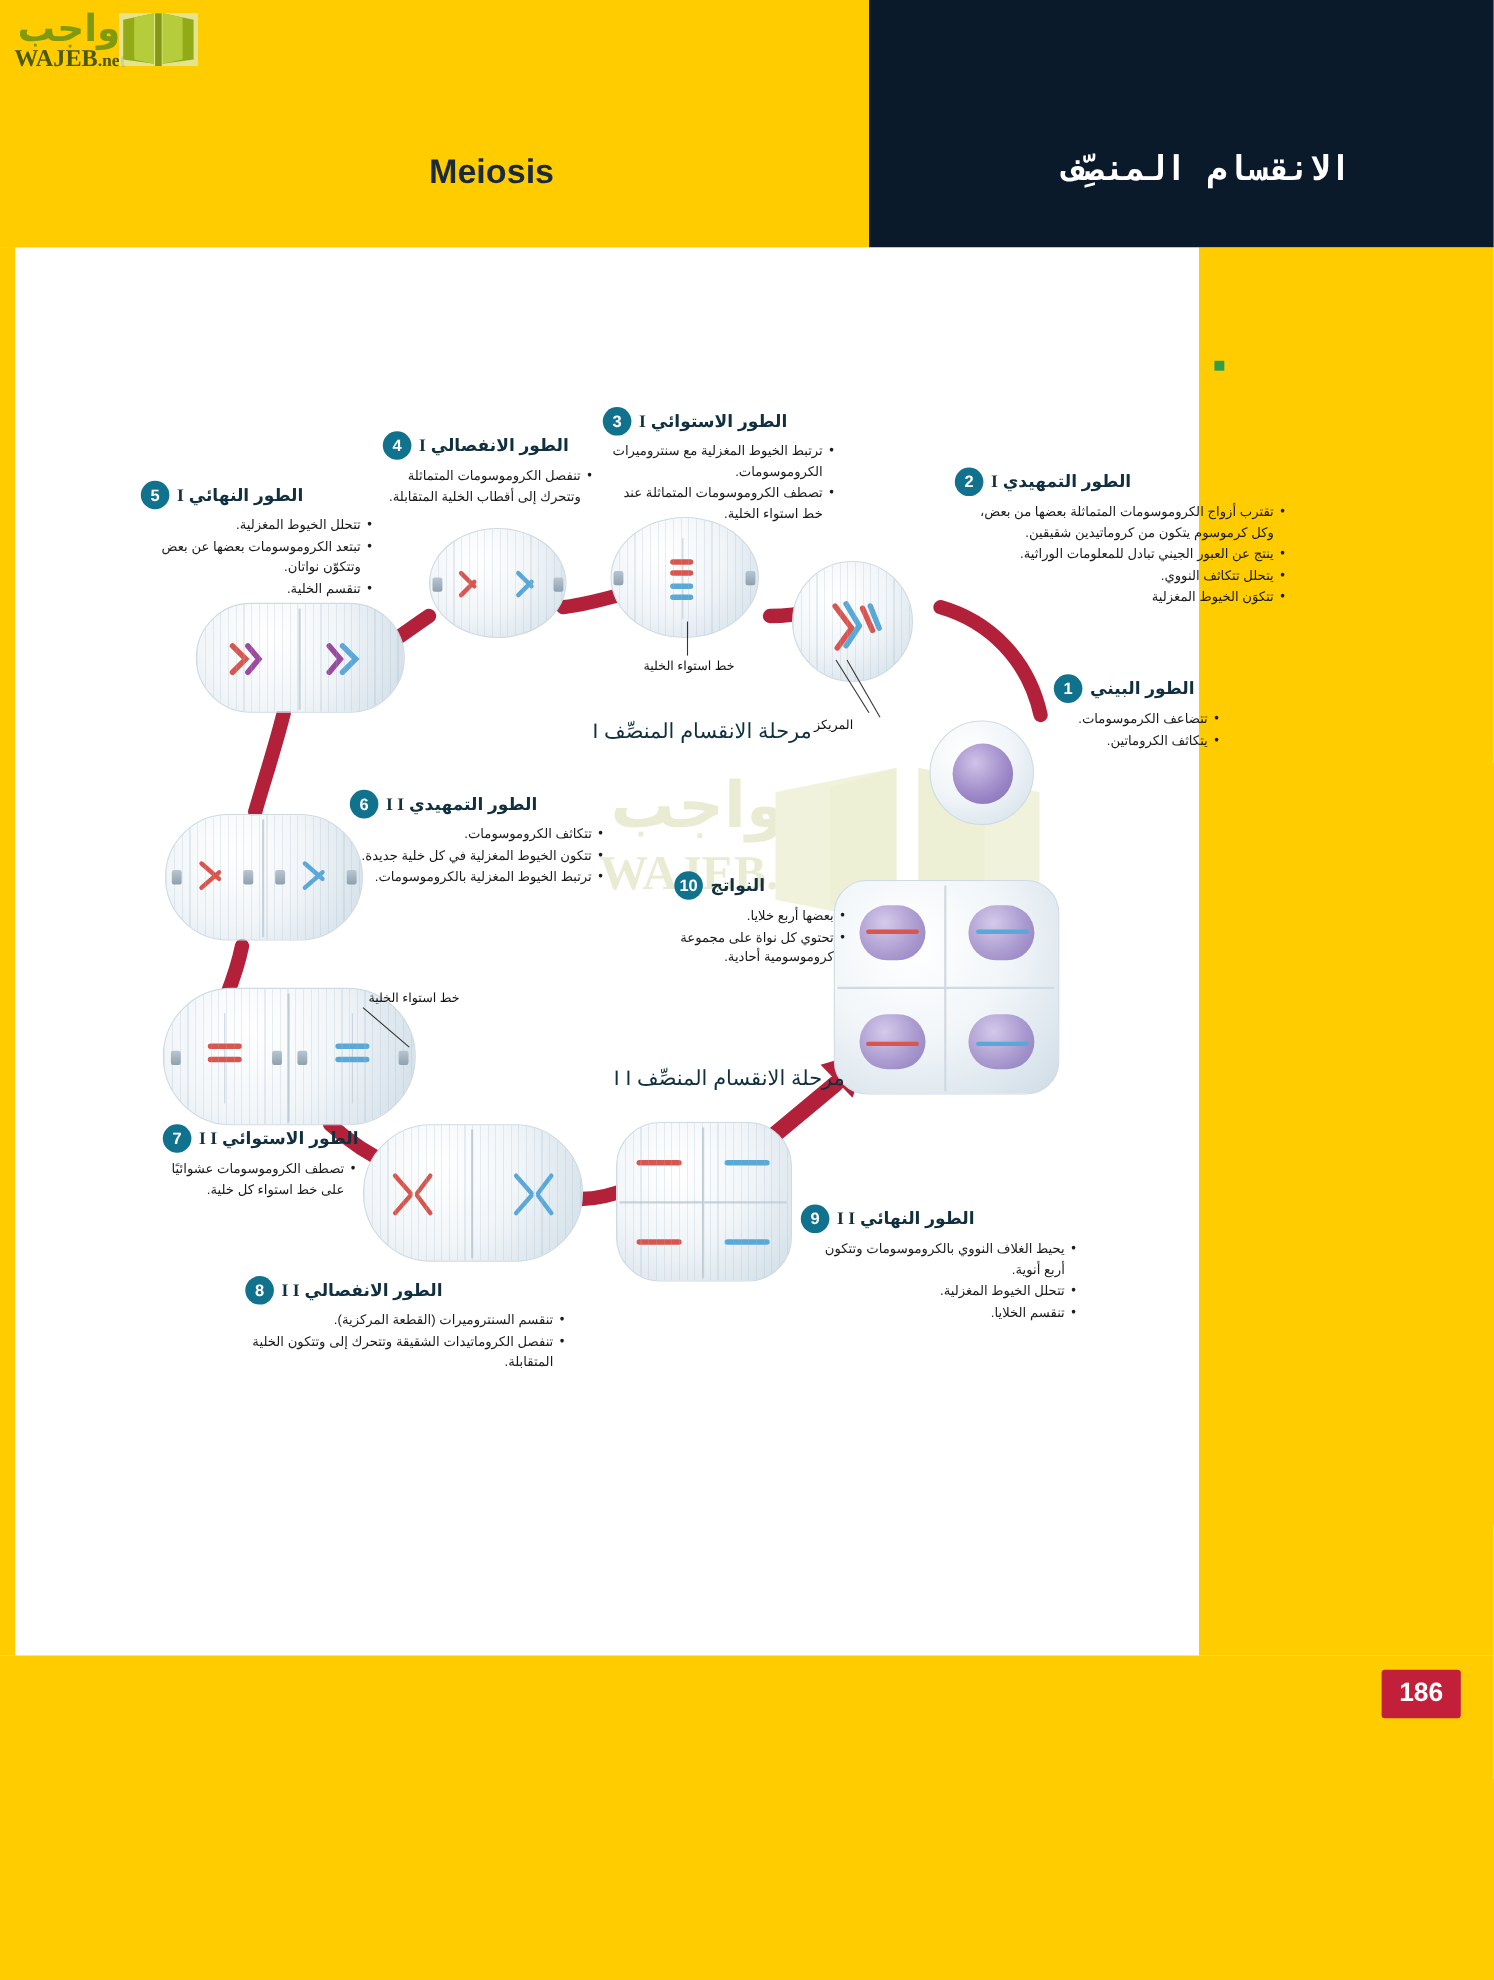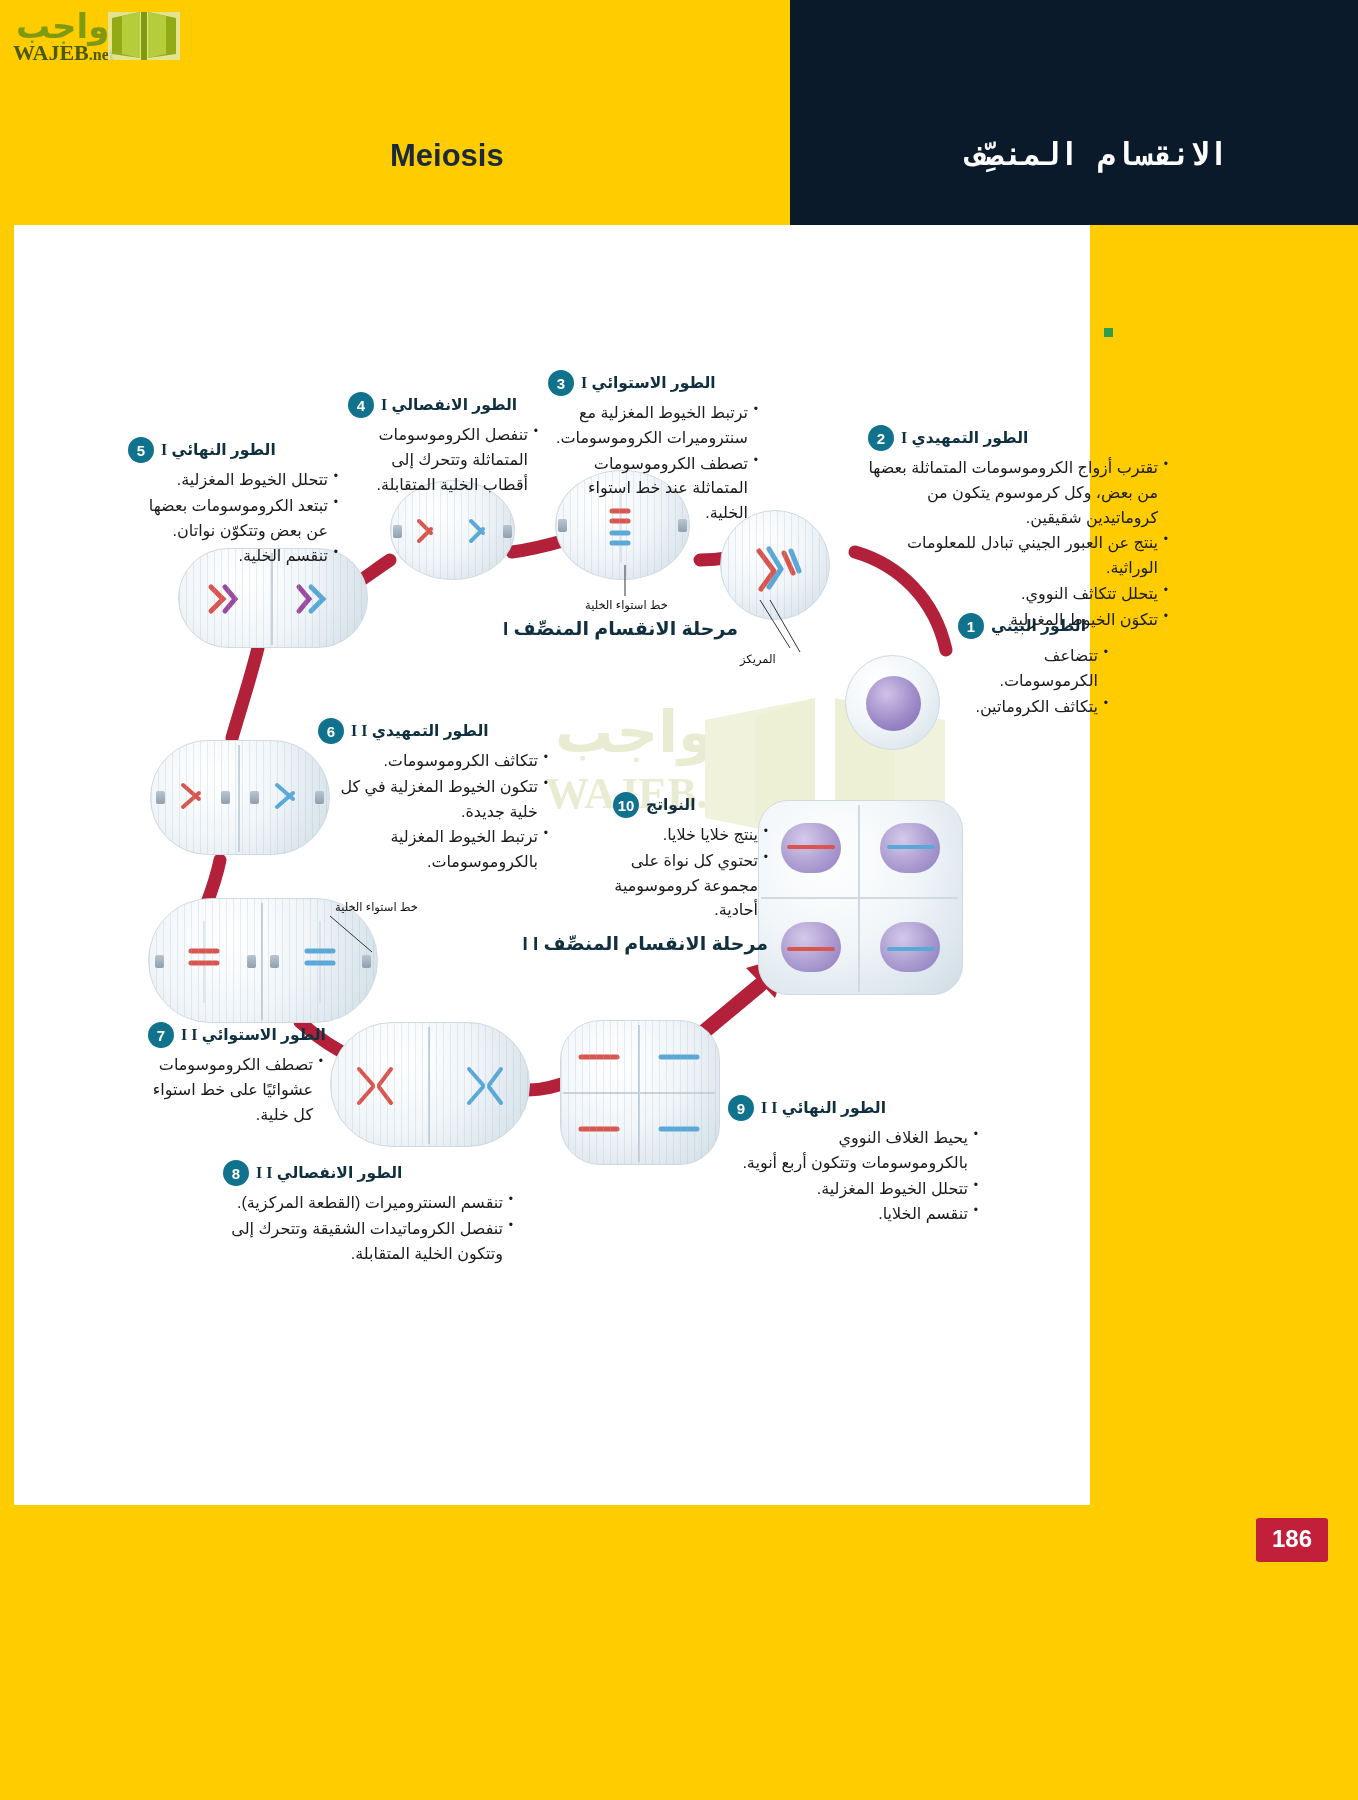--- a/index.html
+++ b/index.html
@@ -98,32 +98,32 @@
     font-size:15px; display:flex; align-items:center; justify-content:center;
     flex:0 0 26px; direction:ltr;
   }
   .title {
     font-size:15.5px; font-weight:bold; color:#11303f;
     white-space:nowrap;
   }
   .title .rom { font-family:"Liberation Serif", serif; font-size:16px; }
   ul.bul { list-style:none; margin-top:5px; }
   ul.bul li {
-    font-size:16px; color:#1a1a1a; line-height:1.55;
+    font-size:12px; color:#1a1a1a; line-height:1.55;
     position:relative; padding-right:10px; margin-bottom:1px;
   }
   ul.bul li:before {
     content:"•"; position:absolute; right:0; top:-1px; font-size:12px;
   }
   .ta-r { text-align:right; }
 
   
   .phase-label {
-    position:absolute; font-size:19px; font-weight:bold; color:#11303f;
-    direction:rtl; white-space:nowrap;
+    position:absolute; font-size:19px; font-weight:normal; color:#11303f;
+    direction:rtl; white-space:nowrap;margin-top:37px;
   }
 
   
   .leader {
     position:absolute; font-size:11.5px; color:#111; direction:rtl;
     white-space:nowrap;
   }
 
   
   .cell { position:absolute; }
@@ -477,18 +477,18 @@
       <li>تنقسم الخلايا.</li>
     </ul>
   </div>
 
   <div class="step ta-r" style="right:590px; top:792px; width:155px;">
     <div class="head">
       <span class="badge">10</span>
       <span class="title"><span>النواتج</span></span>
     </div>
     <ul class="bul">
-      <li>ينتج خلايا خلايا.</li>
+      <li>بعضها أربع خلايا.</li>
       <li>تحتوي كل نواة على مجموعة كروموسومية أحادية.</li>
     </ul>
   </div>
 
 </div>
 
 </body></html>

